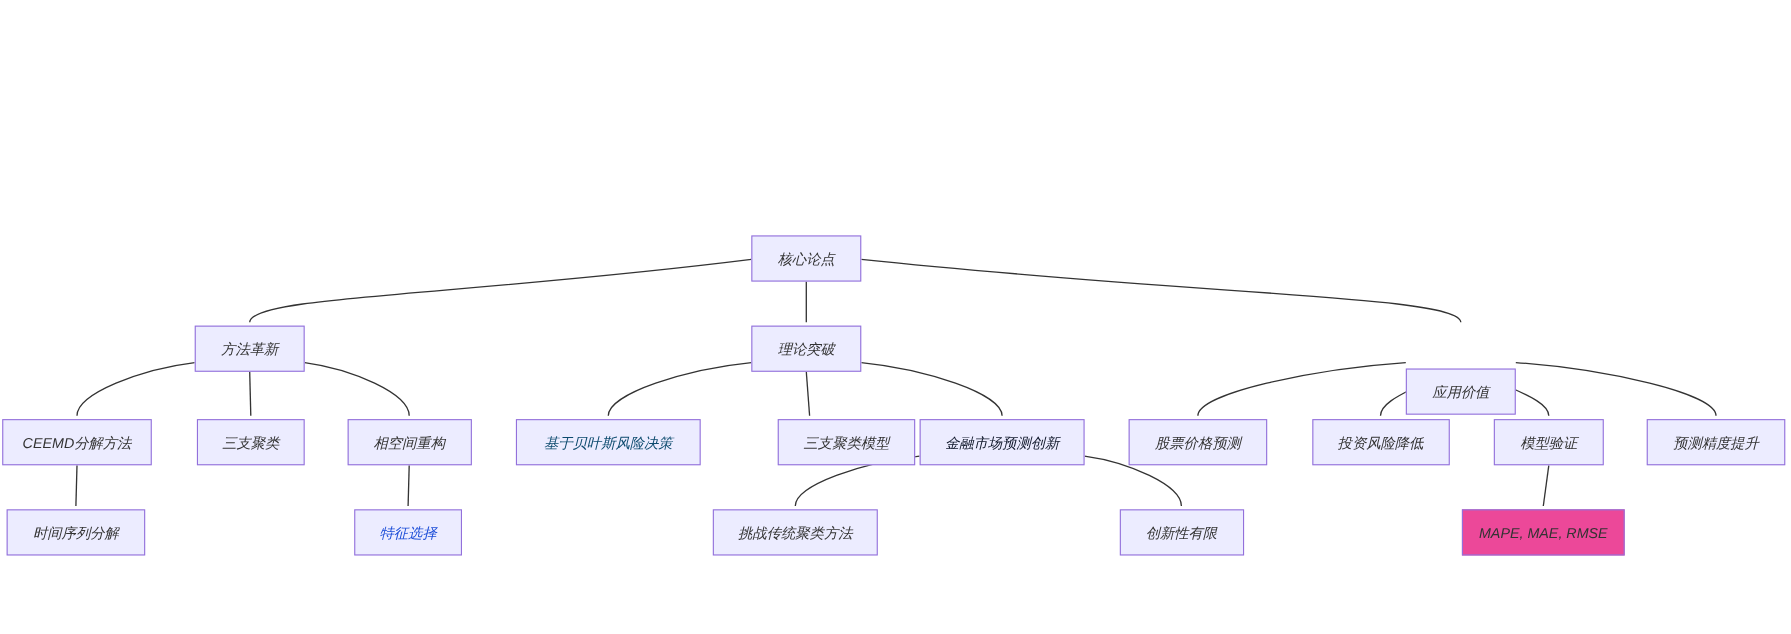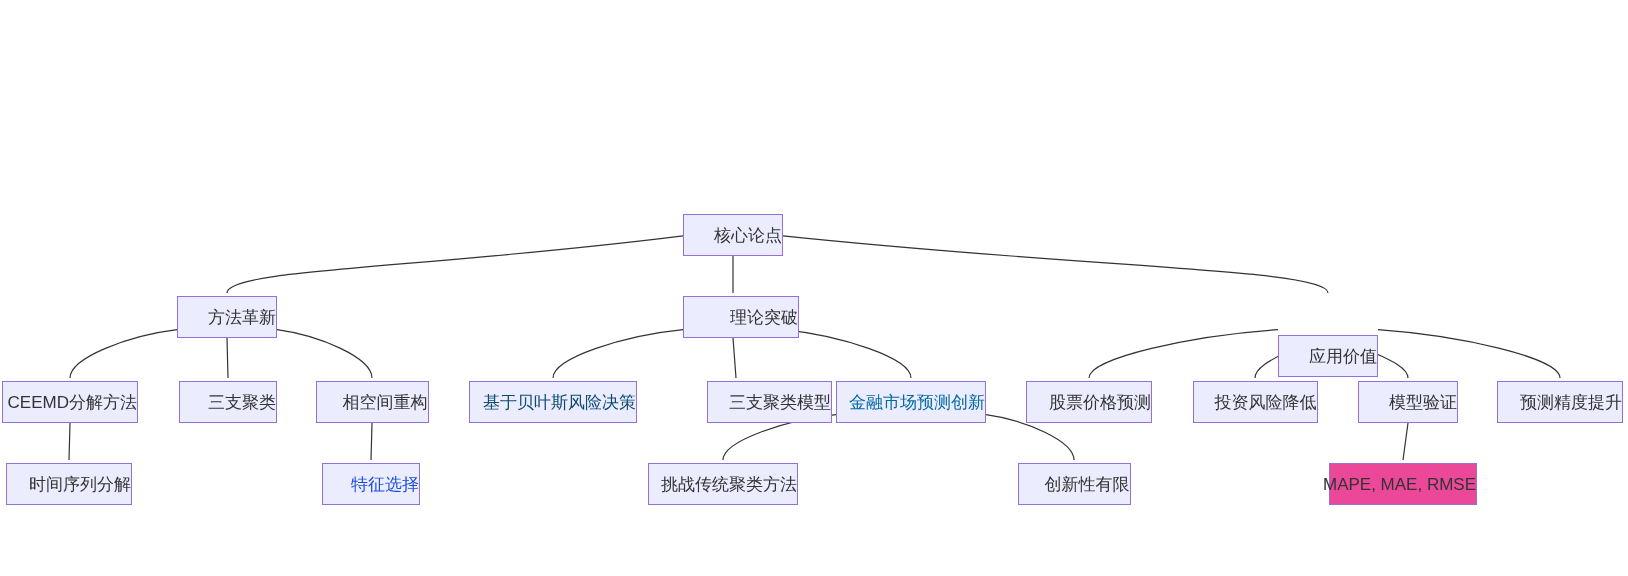--- a/index.html
+++ b/index.html
@@ -24,26 +24,27 @@
   }
   .edges path {
     fill: none;
     stroke-width: 1.2px;
   }
   .node {
     position: absolute;
     box-sizing: border-box;
     display: flex;
     align-items: center;
-    justify-content: flex-end;
+    justify-content: center;
     border-style: solid;
     border-width: 1px;
-    font-size: 17px;
+    font-size: 13px;
     line-height: 1;
     white-space: nowrap;
+    font-style: italic;
   }
   .node-label {
     pointer-events: none;
   }
 </style>
 </head>
 <body>
 
 <div class="canvas">
   <svg class="edges" width="1628" height="576" viewBox="0 0 1628 576" xmlns="http://www.w3.org/2000/svg">
@@ -73,42 +74,42 @@
         <path d="M1408,423 L1403,460" stroke="#333333" marker-end="url(#arrowhead)"></path>
       </g>
   </svg>
   <div id="node-layer">
       <div class="node" style="left: 683px; top: 214px; width: 100px; height: 42px; background: rgb(236, 236, 255); border-color: rgb(147, 112, 219); color: rgb(51, 51, 51);">
         <span class="node-label">核心论点</span>
       </div>
       <div class="node" style="left: 177px; top: 296px; width: 100px; height: 42px; background: rgb(236, 236, 255); border-color: rgb(147, 112, 219); color: rgb(51, 51, 51);">
         <span class="node-label">方法革新</span>
       </div>
-      <div class="node" style="left: 683px; top: 296px; width: 116px; height: 42px; background: rgb(236, 236, 255); border-color: rgb(147, 112, 219); color: rgb(51, 51, 51);">
+      <div class="node" style="left: 683px; top: 296px; width: 100px; height: 42px; background: rgb(236, 236, 255); border-color: rgb(147, 112, 219); color: rgb(51, 51, 51);">
         <span class="node-label">理论突破</span>
       </div>
       <div class="node" style="left: 1278px; top: 296px; width: 100px; height: 42px; background: rgb(236, 236, 255); border-color: rgb(147, 112, 219); color: rgb(51, 51, 51); margin-top: 39px;">
         <span class="node-label">应用价值</span>
       </div>
       <div class="node" style="left: 2px; top: 381px; width: 136px; height: 42px; background: rgb(236, 236, 255); border-color: rgb(147, 112, 219); color: rgb(51, 51, 51);">
         <span class="node-label">CEEMD分解方法</span>
       </div>
       <div class="node" style="left: 179px; top: 381px; width: 98px; height: 42px; background: rgb(236, 236, 255); border-color: rgb(147, 112, 219); color: rgb(51, 51, 51);">
         <span class="node-label">三支聚类</span>
       </div>
       <div class="node" style="left: 315.5px; top: 381px; width: 113px; height: 42px; background: rgb(236, 236, 255); border-color: rgb(147, 112, 219); color: rgb(51, 51, 51);">
         <span class="node-label">相空间重构</span>
       </div>
       <div class="node" style="left: 469px; top: 381px; width: 168px; height: 42px; background: rgb(236, 236, 255); border-color: rgb(147, 112, 219); color: #0c4a6e;">
         <span class="node-label">基于贝叶斯风险决策</span>
       </div>
       <div class="node" style="left: 707px; top: 381px; width: 125px; height: 42px; background: rgb(236, 236, 255); border-color: rgb(147, 112, 219); color: rgb(51, 51, 51);">
         <span class="node-label">三支聚类模型</span>
       </div>
-      <div class="node" style="left: 836px; top: 381px; width: 150px; height: 42px; background: rgb(236, 236, 255); border-color: rgb(147, 112, 219); color: #0369a1;">
+      <div class="node" style="left: 836px; top: 381px; width: 150px; height: 42px; background: rgb(236, 236, 255); border-color: rgb(147, 112, 219); color: #0f172a;">
         <span class="node-label">金融市场预测创新</span>
       </div>
       <div class="node" style="left: 1026px; top: 381px; width: 126px; height: 42px; background: rgb(236, 236, 255); border-color: rgb(147, 112, 219); color: rgb(51, 51, 51);">
         <span class="node-label">股票价格预测</span>
       </div>
       <div class="node" style="left: 1192.5px; top: 381px; width: 125px; height: 42px; background: rgb(236, 236, 255); border-color: rgb(147, 112, 219); color: rgb(51, 51, 51);">
         <span class="node-label">投资风险降低</span>
       </div>
       <div class="node" style="left: 1358px; top: 381px; width: 100px; height: 42px; background: rgb(236, 236, 255); border-color: rgb(147, 112, 219); color: rgb(51, 51, 51);">
         <span class="node-label">模型验证</span>

